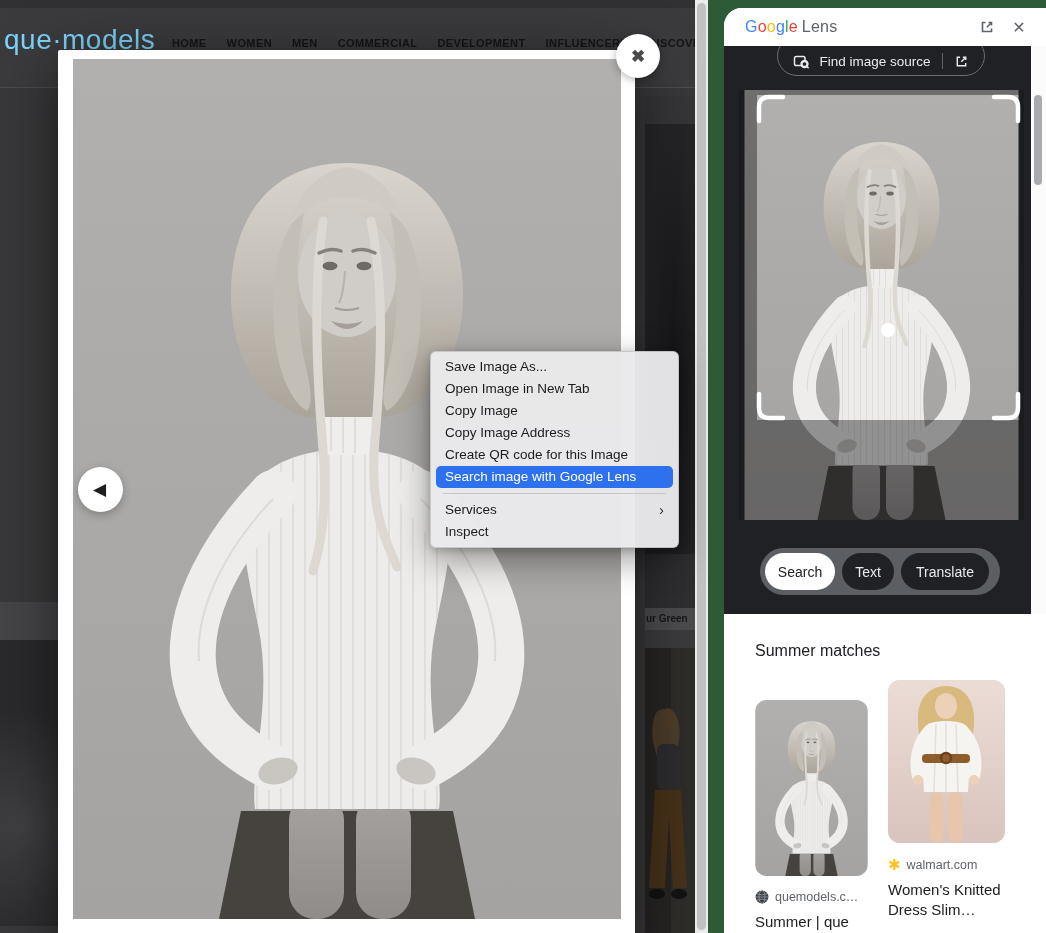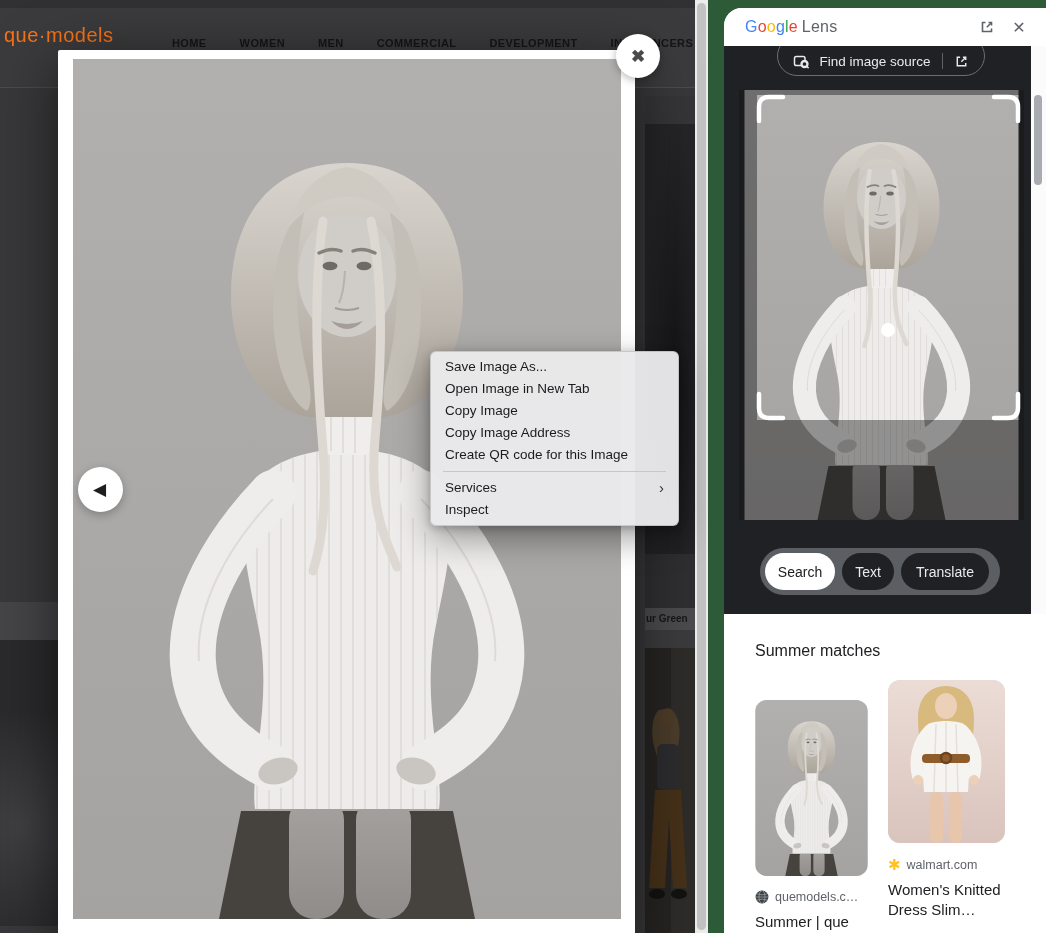--- a/index.html
+++ b/index.html
@@ -3,22 +3,22 @@
 <meta charset="utf-8">
 <style>
   html,body{margin:0;padding:0;background:#222;}
   *{box-sizing:border-box;}
   .stage{position:relative;width:1046px;height:933px;overflow:hidden;
          background:#38383a;font-family:"Liberation Sans",sans-serif;}
 
   
   .site-header{position:absolute;left:0;top:0;width:706px;height:88px;background:#3b3b3d;}
   .site-header::before{content:"";position:absolute;left:0;top:0;width:100%;height:8px;background:#313133;}
-  .site-logo{position:absolute;left:4px;top:24px;font-size:20px;color:#f97316;letter-spacing:.5px;}
-  .main-nav{position:absolute;left:172px;top:37px;display:flex;gap:33px;}
+  .site-logo{position:absolute;left:4px;top:24px;font-size:28px;color:#7dd3fc;letter-spacing:.5px;}
+  .main-nav{position:absolute;left:172px;top:37px;display:flex;gap:20px;}
   .main-nav span{font-size:11px;font-weight:bold;letter-spacing:.4px;color:#151518;white-space:nowrap;}
   .header-divider{position:absolute;left:0;top:87px;width:695px;height:1px;background:#4b4b4e;}
 
   .bg-card{position:absolute;}
   .bg-left-strip{left:0;top:602px;width:60px;height:38px;background:#454548;}
   .bg-left-photo{left:0;top:640px;width:60px;height:286px;
       background:radial-gradient(circle at 35% 65%,#404043 0%,#2a2a2c 62%);}
   .bg-left-bottom{left:0;top:926px;width:60px;height:7px;background:#39393b;}
   .bg-right-a{left:645px;top:96px;width:50px;height:28px;background:#353538;}
   .bg-right-photo{left:645px;top:124px;width:50px;height:430px;
@@ -262,20 +262,21 @@
   <div class="lightbox-close">
     <span>✖</span>
   </div>
 
   <div class="ctx-menu">
     <div class="ctx-item">Save Image As...</div>
     <div class="ctx-item">Open Image in New Tab</div>
     <div class="ctx-item">Copy Image</div>
     <div class="ctx-item">Copy Image Address</div>
     <div class="ctx-item">Create QR code for this Image</div>
+    <div class="ctx-item hl" style="background: rgb(46, 113, 239);">Search image with Google Lens</div>
     <div class="ctx-sep"></div>
     <div class="ctx-item row">
       <span>Services</span>
       <span class="chev">›</span>
     </div>
     <div class="ctx-item">Inspect</div>
   </div>
 
   <div class="lens-frame" style="background: rgb(45, 91, 55);"></div>
   <div class="lens-panel">

